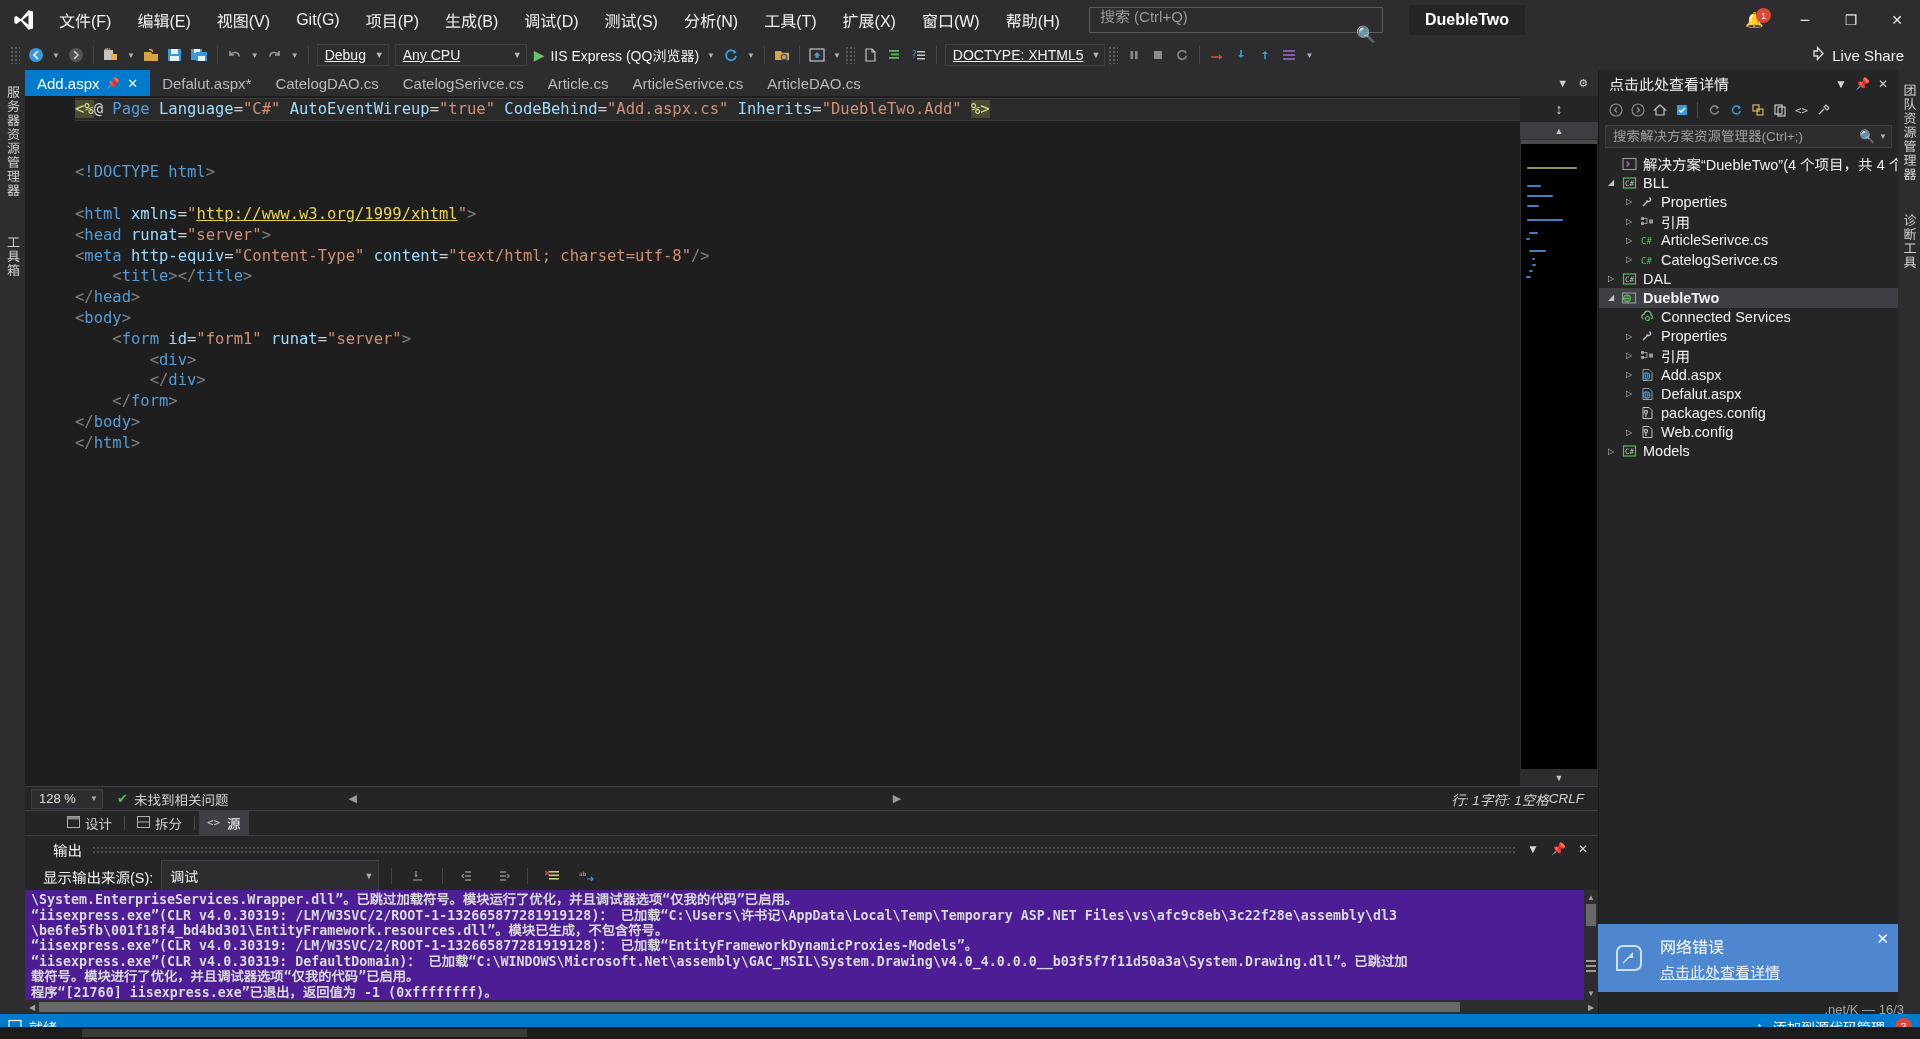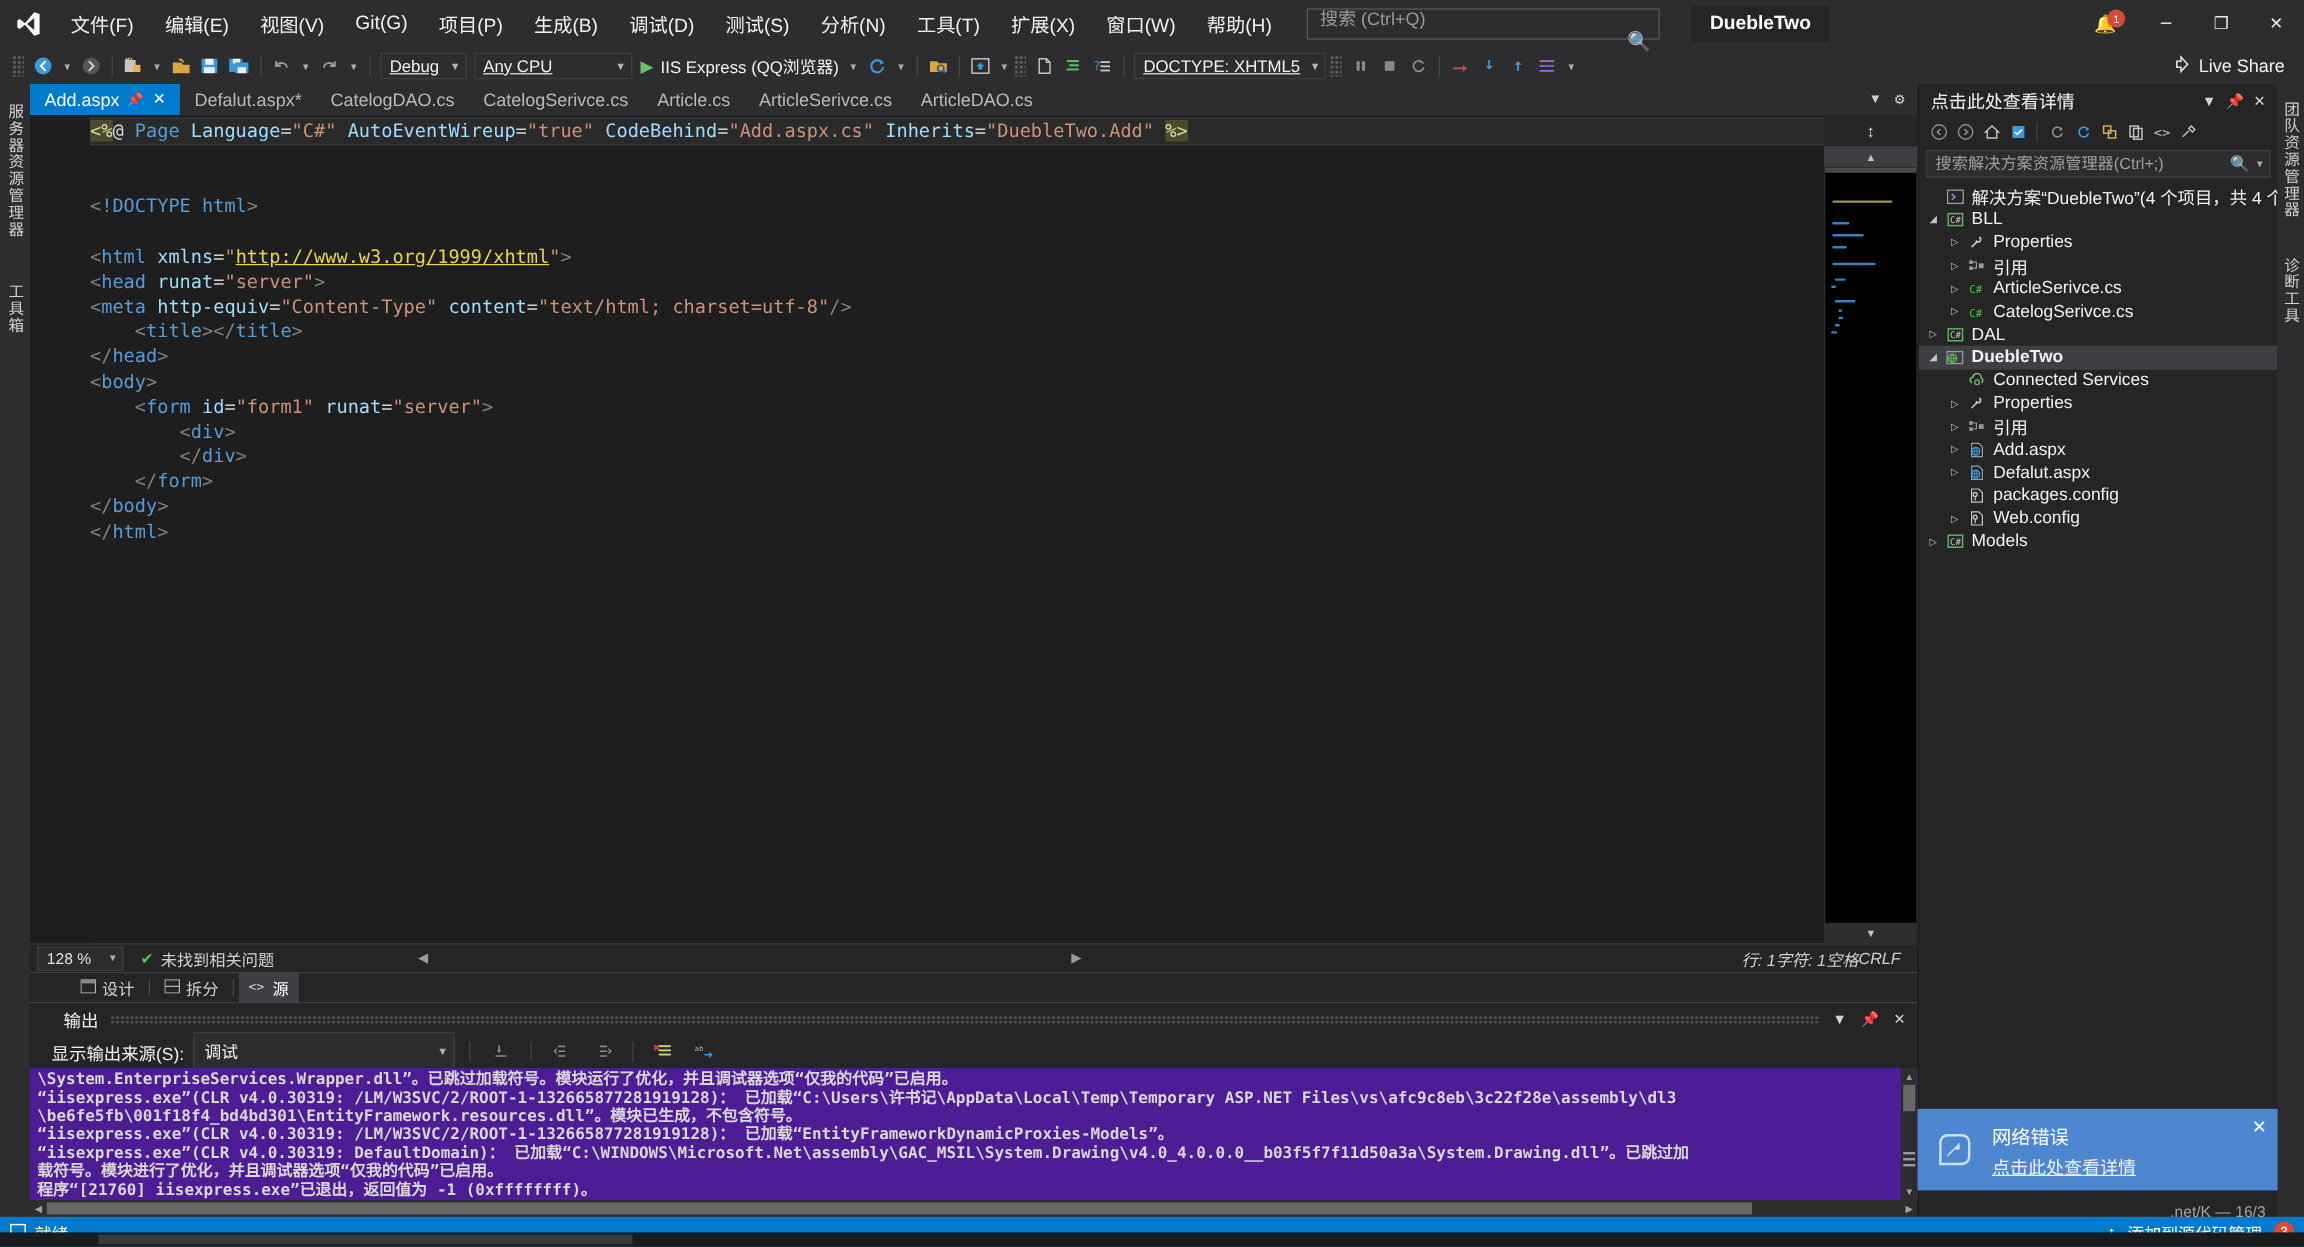--- a/index.html
+++ b/index.html
@@ -229,21 +229,21 @@
   .toast .ico { width: 38px; height:38px; flex:0 0 38px; display:flex;align-items:center;justify-content:center;}
   .toast .txt { display:flex; flex-direction:column; gap: 3px; }
   .toast .t1 { color:#ffffff; font-size: 16px; }
   .toast .t2 { color:#eef3fb; font-size: 15px; text-decoration: underline; }
   .toast .x { position:absolute; right: 9px; top: 6px; color:#ffffff; font-size:15px;
      font-family:"DejaVu Sans",sans-serif; }
 
   
   .taskbar { position:absolute; left:0; bottom:0; width:1920px; height:12px; background:#1c1c1c; }
   .taskbar .seg { position:absolute; left: 82px; top:2px; width: 445px; height: 8px; background:#3a3a3a; }
-  .wm-text { position:absolute; right: 32px; bottom: 22px; color:#b9b9b9; font-size:13px; opacity:.85;
+  .wm-text { position:absolute; right: 16px; bottom: 22px; color:#b9b9b9; font-size:13px; opacity:.85;
      font-family:"Liberation Sans",sans-serif; }
 </style>
 </head>
 <body>
 
 <div class="app">
 
   <div class="titlebar">
     <div class="vs-logo">
       <svg width="24" height="24" viewBox="0 0 24 24">

